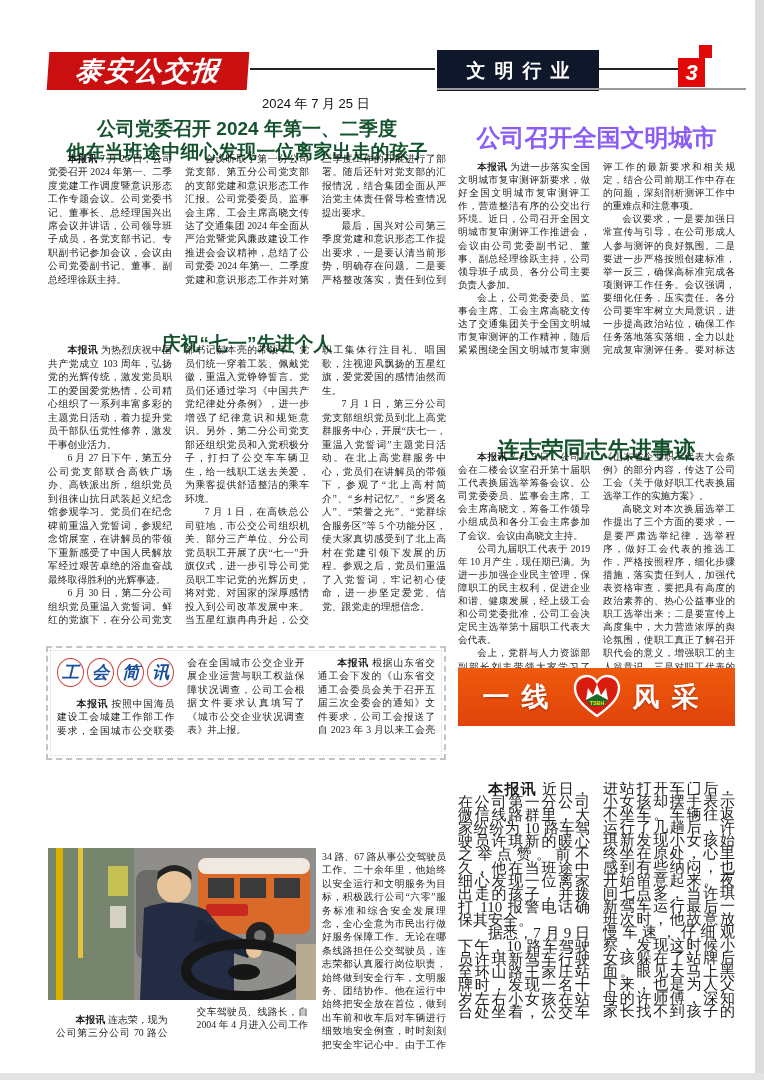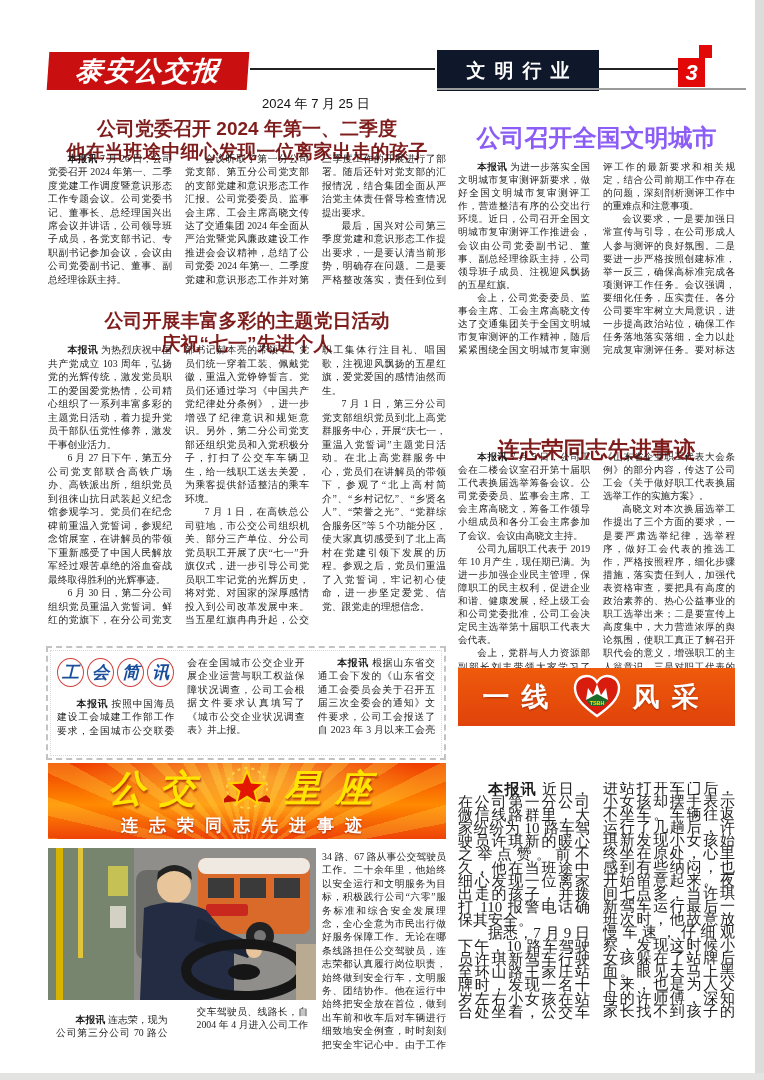--- a/index.html
+++ b/index.html
@@ -21,21 +21,21 @@
         color:#fff;display:flex;align-items:center;justify-content:center;
         font-family:"Liberation Sans",sans-serif;font-weight:bold;font-size:19px;letter-spacing:9px;padding-left:9px;box-sizing:border-box;}
   .pagenum{position:absolute;left:678px;top:58px;width:27px;height:29px;background:#e30808;color:#fff;
         display:flex;align-items:center;justify-content:center;font-family:"Liberation Sans",sans-serif;
         font-weight:bold;font-size:22px;font-style:italic;}
   .pagenum-corner{position:absolute;left:699px;top:45px;width:13px;height:13px;background:#e30808;}
   .gray-line{position:absolute;left:437px;top:88px;width:309px;height:2px;background:#9a9a9a;}
 
   
   .headline{font-family:"Liberation Sans",sans-serif;font-weight:bold;text-align:center;line-height:1.22;}
-  .hl-red{color:#7f1d1d;}
+  .hl-red{color:#14532d;}
   .hl-black{color:#8b5cf6;}
   .body-cols{text-align:justify;column-fill:auto;overflow:hidden;}
   .body-cols p{margin:0;text-indent:2em;}
   .lead{font-family:"Liberation Sans",sans-serif;font-weight:bold;}
 
   
   .a1-title{position:absolute;left:48px;top:101px;width:398px;font-size:19px;}
   .a1-body{position:absolute;left:48px;top:152px;width:398px;height:136px;
            column-count:3;column-gap:13px;font-size:9.8px;line-height:13.4px;}
   .a3-title{position:absolute;left:48px;top:293px;width:398px;font-size:19px;}
@@ -111,21 +111,21 @@
     <span>公司党委召开 2024 年第一、二季度</span><br>
     <span>他在当班途中细心发现一位离家出走的孩子</span>
   </h2>
   <div class="body-cols a1-body">
     <p><b class="lead">本报讯</b> <span>7 月 26 日，公司党委召开 2024 年第一、二季度党建工作调度暨意识形态工作专题会议。公司党委书记、董事长、总经理国兴出席会议并讲话，公司领导班子成员，各党支部书记、专职副书记参加会议，会议由公司党委副书记、董事、副总经理徐跃主持。</span></p>
     <div style="display:contents"><p>会议听取了第一分公司党支部、第五分公司党支部的支部党建和意识形态工作汇报。公司党委委员、监事会主席、工会主席高晓文传达了交通集团 2024 年全面从严治党暨党风廉政建设工作推进会会议精神，总结了公司党委 2024 年第一、二季度党建和意识形态工作并对第三季度工作的开展进行了部署。随后还针对党支部的汇报情况，结合集团全面从严治党主体责任督导检查情况提出要求。</p><p>最后，国兴对公司第三季度党建和意识形态工作提出要求，一是要认清当前形势，明确存在问题。二是要严格整改落实，责任到位到人。三是要发挥党建引领作用，助推中心工作。下一步，各党支部要围绕中心创新思路，定好举措服务大局，为实现公交高质量发展战略目标提供坚强保障。</p></div>
     
   </div>
 
   <h2 class="headline hl-red a3-title">
-    <span>公司开展丰富多彩的主题党日活动</span><br>
+    <br>
     <span>庆祝“七一”先进个人</span>
   </h2>
   <div class="body-cols a3-body">
     <p><b class="lead">本报讯</b> <span>为热烈庆祝中国共产党成立 103 周年，弘扬党的光辉传统，激发党员职工的爱国爱党热情，公司精心组织了一系列丰富多彩的主题党日活动，着力提升党员干部队伍党性修养，激发干事创业活力。</span></p>
     <div style="display:contents"><p>6 月 27 日下午，第五分公司党支部联合高铁广场办、高铁派出所，组织党员到徂徕山抗日武装起义纪念馆参观学习。党员们在纪念碑前重温入党誓词，参观纪念馆展室，在讲解员的带领下重新感受了中国人民解放军经过艰苦卓绝的浴血奋战最终取得胜利的光辉事迹。</p><p>6 月 30 日，第二分公司组织党员重温入党誓词。鲜红的党旗下，在分公司党支部书记郝本亮的带领下，党员们统一穿着工装、佩戴党徽，重温入党铮铮誓言。党员们还通过学习《中国共产党纪律处分条例》，进一步增强了纪律意识和规矩意识。另外，第二分公司党支部还组织党员和入党积极分子，打扫了公交车车辆卫生，给一线职工送去关爱，为乘客提供舒适整洁的乘车环境。</p><p>7 月 1 日，在高铁总公司驻地，市公交公司组织机关、部分三产单位、分公司党员职工开展了庆“七一”升旗仪式，进一步引导公司党员职工牢记党的光辉历史，将对党、对国家的深厚感情投入到公司改革发展中来。当五星红旗冉冉升起，公交职工集体行注目礼、唱国歌，注视迎风飘扬的五星红旗，爱党爱国的感情油然而生。</p><p>7 月 1 日，第三分公司党支部组织党员到北上高党群服务中心，开展“庆七一，重温入党誓词”主题党日活动。在北上高党群服务中心，党员们在讲解员的带领下，参观了“北上高村简介”、“乡村记忆”、“乡贤名人”、“荣誉之光”、“党群综合服务区”等 5 个功能分区，使大家真切感受到了北上高村在党建引领下发展的历程。参观之后，党员们重温了入党誓词，牢记初心使命，进一步坚定爱党、信党、跟党走的理想信念。</p></div>
   </div>
 
   <div class="union-box">
     <div class="union-cols">
       <div class="union-title">
@@ -133,33 +133,20 @@
         <span class="circ">会</span>
         <span class="circ">简</span>
         <span class="circ">讯</span>
       </div>
       <p><b class="lead">本报讯</b> <span>按照中国海员建设工会城建工作部工作要求，全国城市公交联委会在全国城市公交企业开展企业运营与职工权益保障状况调查，公司工会根据文件要求认真填写了《城市公交企业状况调查表》并上报。</span></p>
       <p><b class="lead">本报讯</b> <span>根据山东省交通工会下发的《山东省交通工会委员会关于召开五届三次全委会的通知》文件要求，公司工会报送了自 2023 年 3 月以来工会亮点工作，为大会的召开提供详实的材料。</span></p>
 
     </div>
   </div>
 
-  <div class="star-banner">
-    <div class="star-row">
-      <span class="star-word">公交</span>
-      <svg width="46" height="46" viewBox="0 0 46 46">
-        <circle cx="23" cy="23" r="20" fill="none" stroke="#ffd24a" stroke-width="2" stroke-dasharray="3 4"></circle>
-        <path d="M4 30 L-4 38 L14 36 Z" fill="#c41202"></path>
-        <path d="M42 30 L50 38 L32 36 Z" fill="#c41202"></path>
-        <path d="M23 6 L27.7 17.6 L40.2 18.4 L30.6 26.4 L33.7 38.5 L23 31.8 L12.3 38.5 L15.4 26.4 L5.8 18.4 L18.3 17.6 Z" fill="#e31602" stroke="#ffd400" stroke-width="2"></path>
-      </svg>
-      <span class="star-word">星座</span>
-    </div>
-    <div class="star-sub">连志荣同志先进事迹</div>
-  </div>
 
   <div class="photo">
     <svg width="268" height="152" viewBox="0 0 268 152">
       <rect x="0" y="0" width="268" height="152" fill="#8f8e8a"></rect>
       <rect x="0" y="0" width="86" height="152" fill="#77856f"></rect>
       <rect x="8" y="0" width="7" height="152" fill="#d8b400"></rect>
       <rect x="30" y="0" width="5" height="110" fill="#e2c43c"></rect>
       <rect x="60" y="18" width="20" height="30" fill="#d9d04e" opacity="0.8"></rect>
       <rect x="62" y="58" width="16" height="22" fill="#e8e4d8" opacity="0.8"></rect>
 
@@ -190,21 +177,21 @@
   </div>
   <div class="feature-side">
     <p>34 路、67 路从事公交驾驶员工作。二十余年里，他始终以安全运行和文明服务为目标，积极践行公司“六零”服务标准和综合安全发展理念，全心全意为市民出行做好服务保障工作。无论在哪条线路担任公交驾驶员，连志荣都认真履行岗位职责，始终做到安全行车，文明服务、团结协作。他在运行中始终把安全放在首位，做到出车前和收车后对车辆进行细致地安全例查，时时刻刻把安全牢记心中。由于工作成绩突出，连志荣被公司评为 2023 年度“先进个人”。</p>
 
   </div>
 
   <h2 class="headline hl-black a2-title">
     <span>公司召开全国文明城市</span><br>
   </h2>
   <div class="body-cols a2-body">
-    <p><b class="lead">本报讯</b> <span>为进一步落实全国文明城市复审测评新要求，做好全国文明城市复审测评工作，营造整洁有序的公交出行环境。近日，公司召开全国文明城市复审测评工作推进会，会议由公司党委副书记、董事、副总经理徐跃主持，公司领导班子成员、注视迎风飘扬的五星红旗。</span></p>
+    <p><b class="lead">本报讯</b> <span>为进一步落实全国文明城市复审测评新要求，做好全国文明城市复审测评工作，营造整洁有序的公交出行环境。近日，公司召开全国文明城市复审测评工作推进会，会议由公司党委副书记、董事、副总经理徐跃主持，公司领导班子成员、各分公司主要负责人参加。</span></p>
     <div style="display:contents"><p>会上，公司党委委员、监事会主席、工会主席高晓文传达了交通集团关于全国文明城市复审测评的工作精神，随后紧紧围绕全国文明城市复审测评工作的最新要求和相关规定，结合公司前期工作中存在的问题，深刻剖析测评工作中的重难点和注意事项。</p><p>会议要求，一是要加强日常宣传与引导，在公司形成人人参与测评的良好氛围。二是要进一步严格按照创建标准，举一反三，确保高标准完成各项测评工作任务。会议强调，要细化任务，压实责任。各分公司要牢牢树立大局意识，进一步提高政治站位，确保工作任务落地落实落细，全力以赴完成复审测评任务。要对标达标，严格督导，各分公司要立即严格按照要求，开展自查自纠工作，公司相关单位将不定期开展现场督导，把相关问题纳入日常考核。</p></div>
     
   </div>
 
   <h2 class="headline hl-red a4-title">
     <br>
     <span>连志荣同志先进事迹</span>
   </h2>
   <div class="body-cols a4-body">
     <p><b class="lead">本报讯</b> <span>7 月 5 日，公司工会在二楼会议室召开第十届职工代表换届选举筹备会议。公司党委委员、监事会主席、工会主席高晓文，筹备工作领导小组成员和各分工会主席参加了会议。会议由高晓文主持。</span></p>

